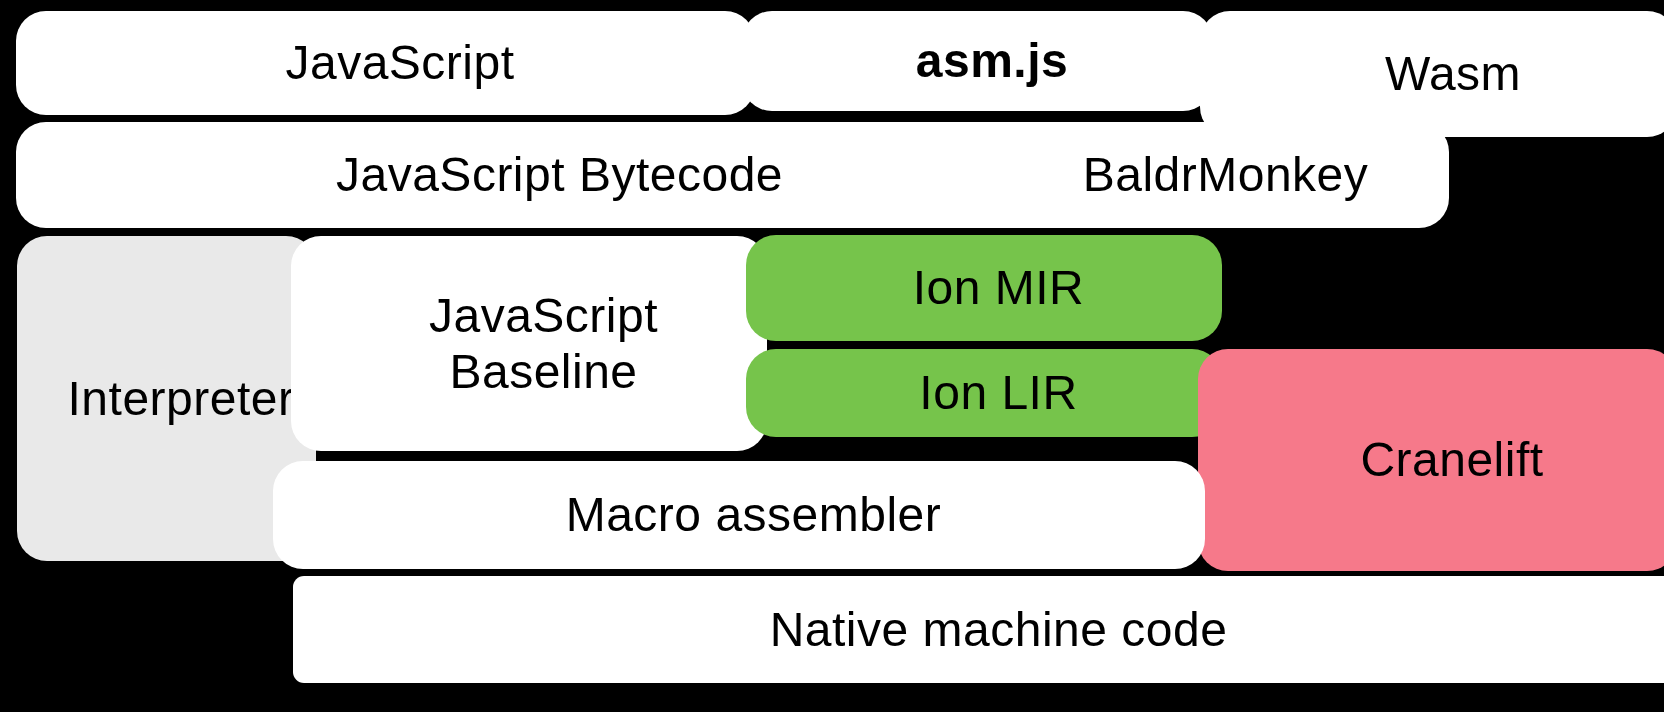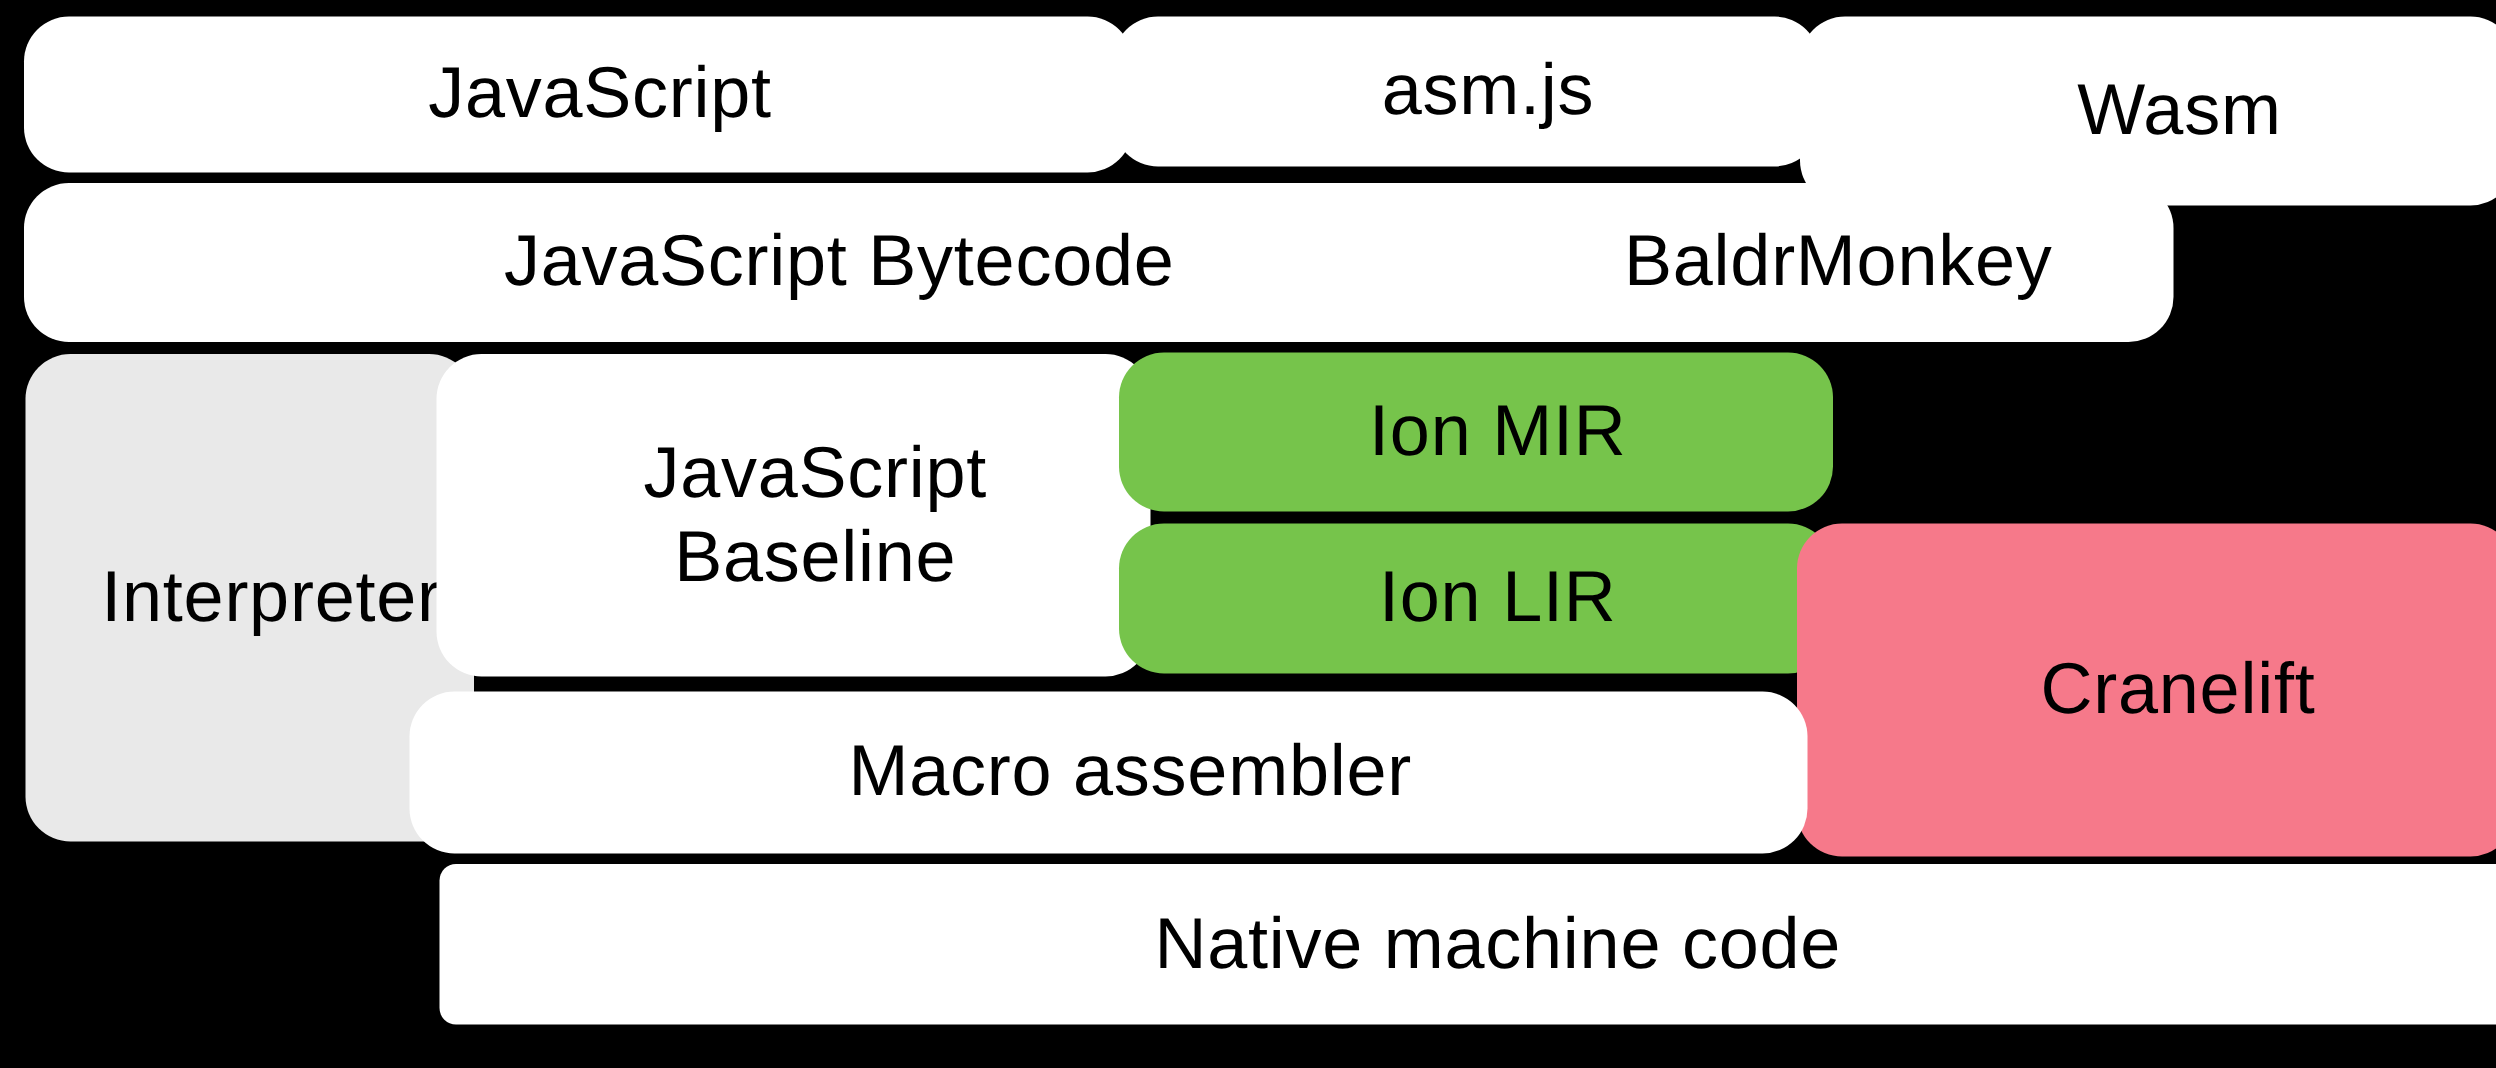--- a/index.html
+++ b/index.html
@@ -23,28 +23,28 @@
     text-align: center;
     font-size: 48px;
     line-height: 1.16;
     color: #000000;
     white-space: pre-line;
     letter-spacing: 0.5px;
     padding-left: 29px;
   }
   
   .b-javascript        { left: 16px;   top: 11px;  width: 710px;  height: 104px; }
-  .b-asm-js            { left: 742px;  top: 11px;  width: 442px;  height: 100px; }
+  .b-asm-js            { left: 742px;  top: 11px;  width: 442px;  height: 100px; font-weight: bold; }
   .b-wasm              { left: 1200px; top: 11px;  width: 448px;  height: 126px; }
   .b-bytecode          { left: 16px;   top: 122px; width: 1029px;  height: 106px; }
   .b-baldrmonkey       { left: 973px;  top: 122px; width: 447px;  height: 106px; }
   .b-interpreter       { left: 17px;   top: 236px; width: 270px;  height: 325px; }
   .b-baseline          { left: 291px;  top: 236px; width: 447px;  height: 215px; }
   .b-ion-mir           { left: 746px;  top: 235px; width: 447px;  height: 106px; }
-  .b-ion-lir           { left: 746px;  top: 349px; width: 447px;  height: 100px; }
+  .b-ion-lir           { left: 746px;  top: 349px; width: 447px;  height: 88px; }
   .b-cranelift         { left: 1198px; top: 349px; width: 450px;  height: 222px; }
   .b-macro-assembler   { left: 273px;  top: 461px; width: 903px;  height: 108px; }
   .b-native            { left: 293px;  top: 576px; width: 1353px; height: 107px; }
 </style>
 </head>
 <body>
 
 <div class="canvas" style="background-color: rgb(0, 0, 0);">
 
   <div class="box b-javascript" style="background-color: rgb(255, 255, 255);">JavaScript</div>

